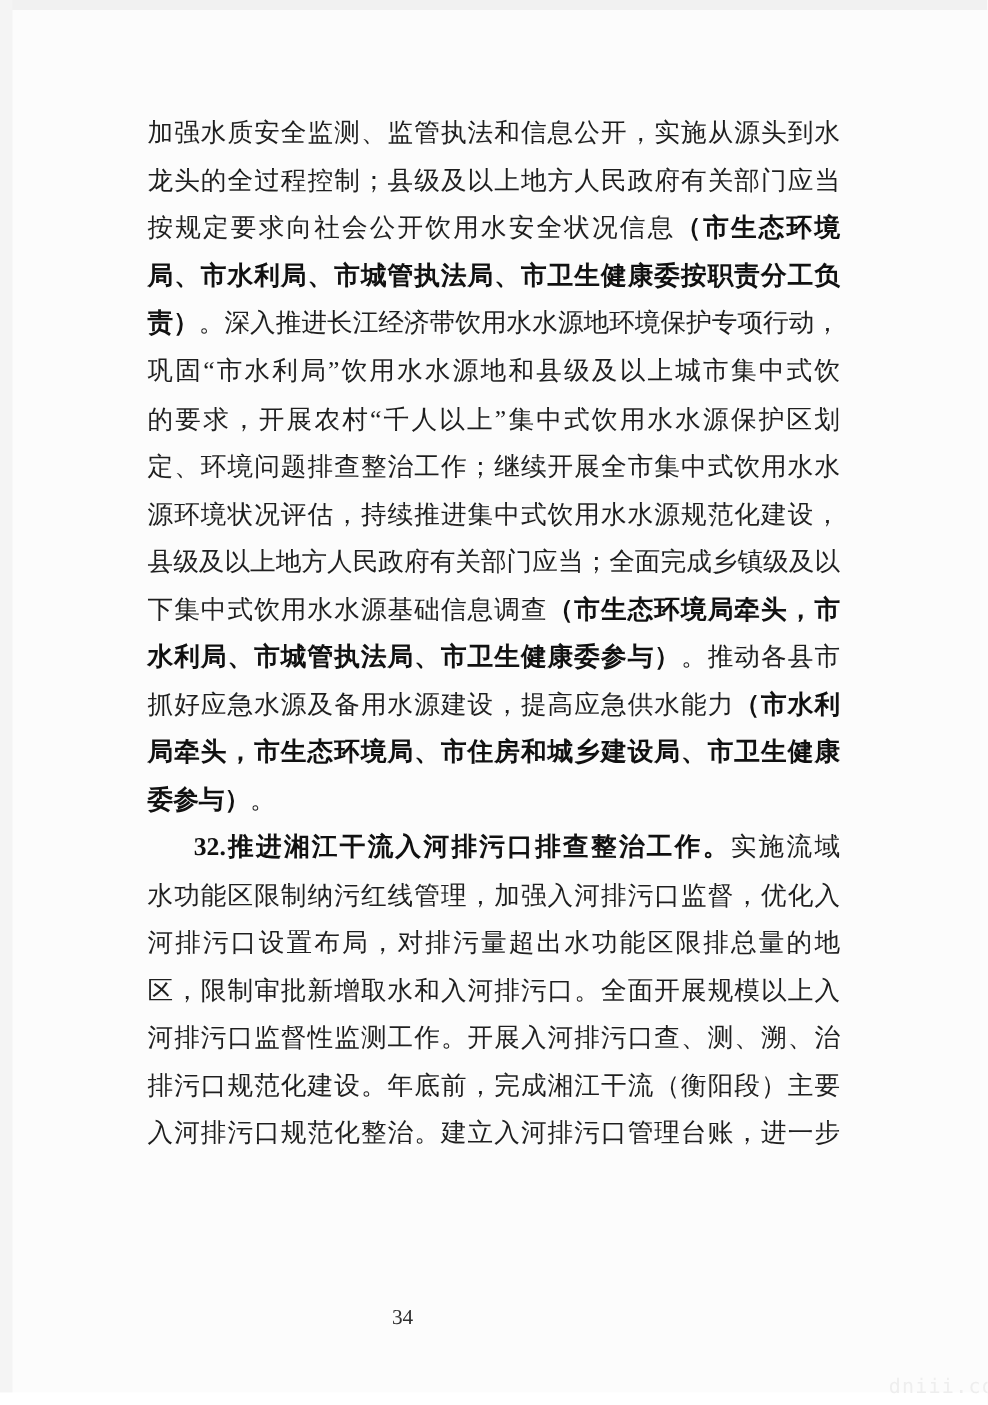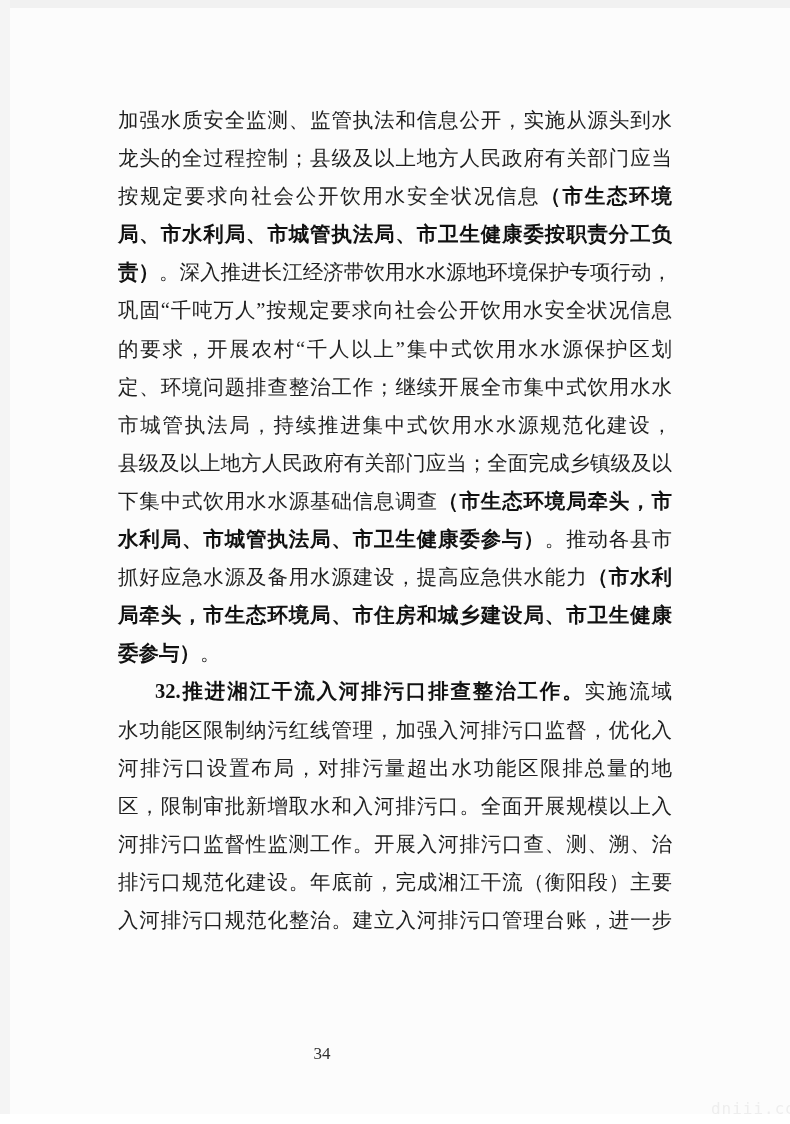--- a/index.html
+++ b/index.html
@@ -23,21 +23,21 @@
     position: absolute; top: 0; left: 0; width: 10px; height: 1124px;
     background: #f4f4f4;
   }
   .edge-bottom {
     position: absolute; bottom: 0; left: 0; width: 790px; height: 10px;
     background: #ffffff;
   }
   .doc-body {
     position: absolute;
     left: 118px;
-    top: 101px;
+    top: 88px;
     width: 554px;
   }
   .line {
     height: 38.1px;
     line-height: 38.1px;
     font-size: 20.5px;
     color: #1f1f1f;
     text-align: justify;
     text-align-last: justify;
     word-break: break-all;
@@ -77,24 +77,24 @@
 <div class="edge-top"></div>
 <div class="edge-left"></div>
 <div class="edge-bottom"></div>
 
 <div class="doc-body">
     <div class="line"><span>加强水质安全监测、监管执法和信息公开，实施从源头到水</span></div>
     <div class="line"><span>龙头的全过程控制；县级及以上地方人民政府有关部门应当</span></div>
     <div class="line"><span>按规定要求向社会公开饮用水安全状况信息</span><span class="bold">（市生态环境</span></div>
     <div class="line"><span class="bold">局、市水利局、市城管执法局、市卫生健康委按职责分工负</span></div>
     <div class="line"><span class="bold">责）</span><span>。深入推进长江经济带饮用水水源地环境保护专项行动，</span></div>
-    <div class="line"><span>巩固“千吨万人”按规定要求向社会公开饮用水安全状况信息</span></div>
+    <div class="line"><span>巩固“市水利局”饮用水水源地和县级及以上城市集中式饮</span></div>
     <div class="line"><span>的要求，开展农村“千人以上”集中式饮用水水源保护区划</span></div>
     <div class="line"><span>定、环境问题排查整治工作；继续开展全市集中式饮用水水</span></div>
-    <div class="line"><span>市城管执法局，持续推进集中式饮用水水源规范化建设，</span></div>
+    <div class="line"><span>源环境状况评估，持续推进集中式饮用水水源规范化建设，</span></div>
     <div class="line"><span>县级及以上地方人民政府有关部门应当；全面完成乡镇级及以</span></div>
     <div class="line"><span>下集中式饮用水水源基础信息调查</span><span class="bold">（市生态环境局牵头，市</span></div>
     <div class="line"><span class="bold">水利局、市城管执法局、市卫生健康委参与）</span><span>。推动各县市</span></div>
     <div class="line"><span>抓好应急水源及备用水源建设，提高应急供水能力</span><span class="bold">（市水利</span></div>
     <div class="line"><span class="bold">局牵头，市生态环境局、市住房和城乡建设局、市卫生健康</span></div>
     <div class="line last"><span class="bold">委参与）</span><span>。</span></div>
     <div class="line" style="text-indent: 37px;"><span class="bold">32.推进湘江干流入河排污口排查整治工作。</span><span>实施流域</span></div>
     <div class="line"><span>水功能区限制纳污红线管理，加强入河排污口监督，优化入</span></div>
     <div class="line"><span>河排污口设置布局，对排污量超出水功能区限排总量的地</span></div>
     <div class="line"><span>区，限制审批新增取水和入河排污口。全面开展规模以上入</span></div>

